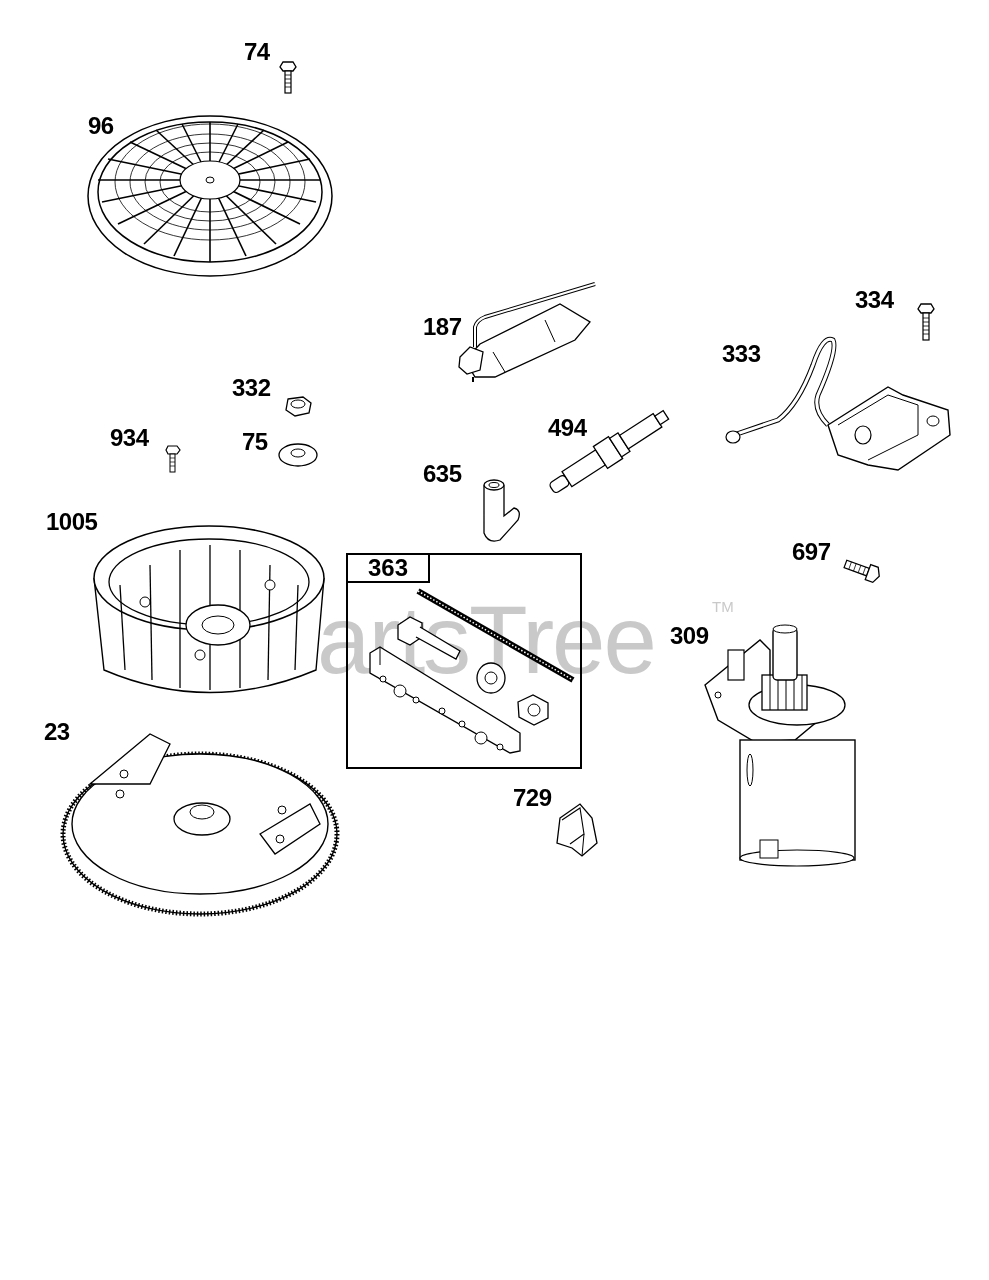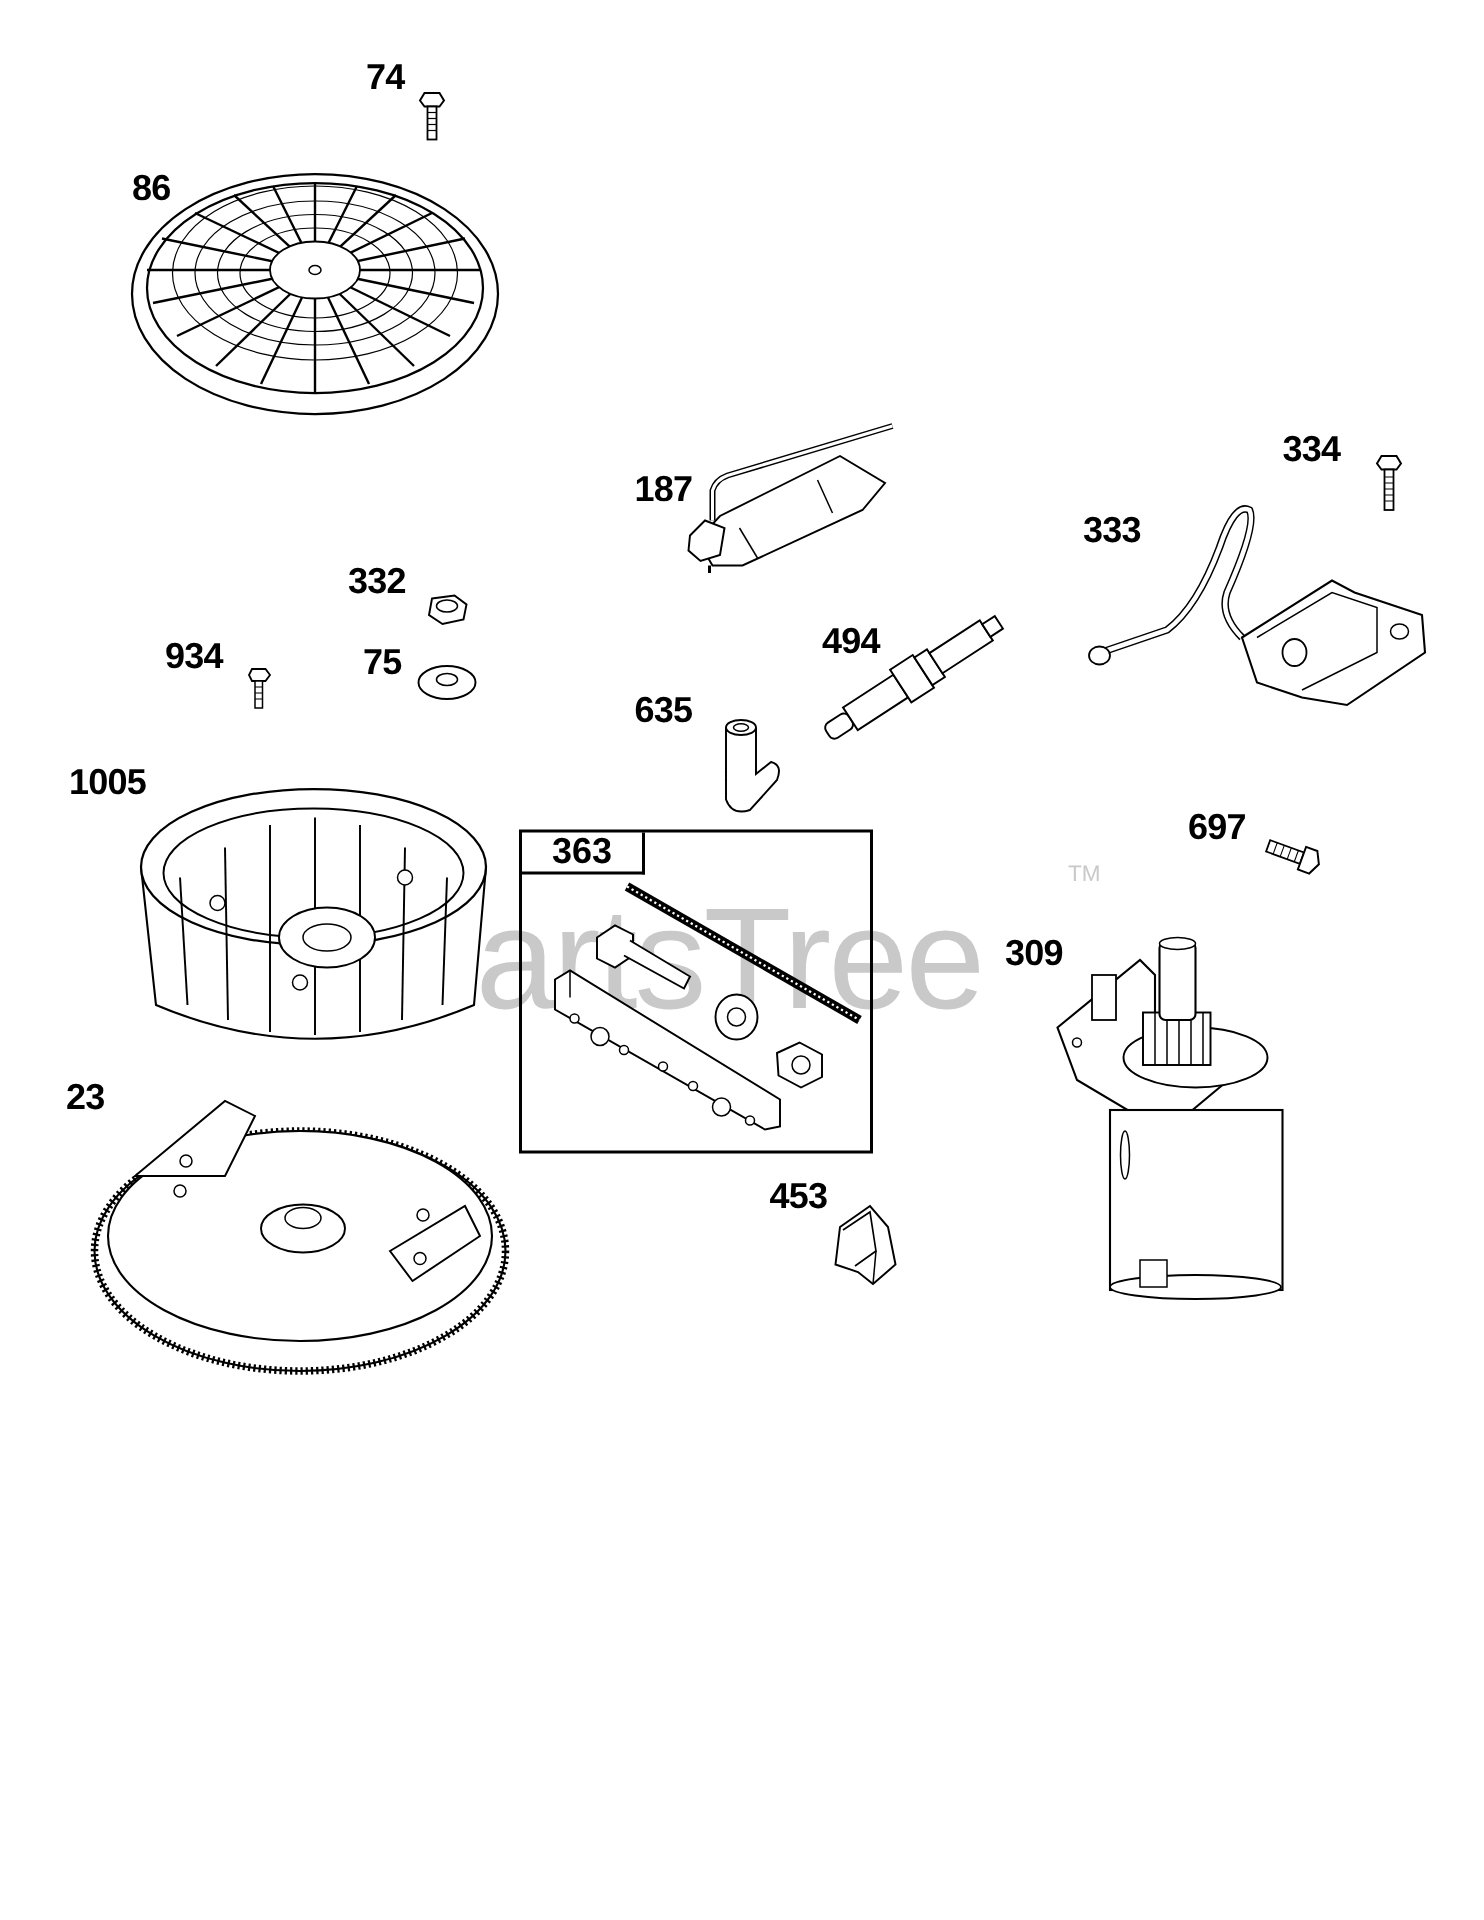--- a/index.html
+++ b/index.html
@@ -1,46 +1,46 @@
 <!DOCTYPE html>
 <html><head>
 <meta charset="utf-8">
 <style>
   html,body{margin:0;padding:0;background:#fff;}
   body{width:989px;height:1280px;position:relative;overflow:hidden;font-family:"Liberation Sans",sans-serif;}
   .lbl{position:absolute;font-weight:bold;font-size:24px;color:#000;line-height:1;letter-spacing:-0.5px;}
   .part{position:absolute;}
   .wm{position:absolute;left:255px;top:585px;font-size:96px;color:#c9c9c9;font-family:"Liberation Sans",sans-serif;letter-spacing:-2px;z-index:0;}
-  .tm{position:absolute;left:712px;top:574px;font-size:15px;color:#c9c9c9;text-align:right;}
+  .tm{position:absolute;left:712px;top:598px;font-size:15px;color:#c9c9c9;text-align:right;}
   svg{overflow:visible;}
   .kit{position:absolute;left:346px;top:553px;width:236px;height:216px;border:2px solid #000;box-sizing:border-box;}
   .kitlbl{position:absolute;left:0;top:0;border-right:2px solid #000;border-bottom:2px solid #000;padding:1px 20px;font-weight:bold;font-size:24px;line-height:1;}
   .z1{z-index:1;}
 </style>
 </head>
 <body>
 
 <div class="wm">PartsTree</div>
 <div class="tm">TM</div>
 
 <div class="lbl z1" style="left:244px;top:40px">74</div>
-<div class="lbl z1" style="left:88px;top:114px">86</div>
+<div class="lbl z1" style="left:88px;top:114px">96</div>
 <div class="lbl z1" style="left:423px;top:315px">187</div>
 <div class="lbl z1" style="left:855px;top:288px">334</div>
 <div class="lbl z1" style="left:722px;top:342px">333</div>
 <div class="lbl z1" style="left:232px;top:376px">332</div>
 <div class="lbl z1" style="left:242px;top:430px">75</div>
 <div class="lbl z1" style="left:110px;top:426px">934</div>
 <div class="lbl z1" style="left:548px;top:416px">494</div>
 <div class="lbl z1" style="left:423px;top:462px">635</div>
 <div class="lbl z1" style="left:46px;top:510px">1005</div>
 <div class="lbl z1" style="left:792px;top:540px">697</div>
 <div class="lbl z1" style="left:670px;top:624px">309</div>
 <div class="lbl z1" style="left:44px;top:720px">23</div>
-<div class="lbl z1" style="left:513px;top:786px">453</div>
+<div class="lbl z1" style="left:513px;top:786px">729</div>
 
 <svg class="part z1" style="left:280px;top:60px" width="20" height="35">
   <polygon points="3,2 13,2 16,7 13,11 3,11 0,7" fill="#fff" stroke="#000" stroke-width="1.3"></polygon>
   <rect x="5" y="11" width="6" height="22" fill="#fff" stroke="#000" stroke-width="1.2"></rect>
   <g stroke="#000" stroke-width="0.8">
       <line x1="5" y1="15" x2="11" y2="15"></line>
       <line x1="5" y1="19" x2="11" y2="19"></line>
       <line x1="5" y1="23" x2="11" y2="23"></line>
       <line x1="5" y1="27" x2="11" y2="27"></line>
     </g>

